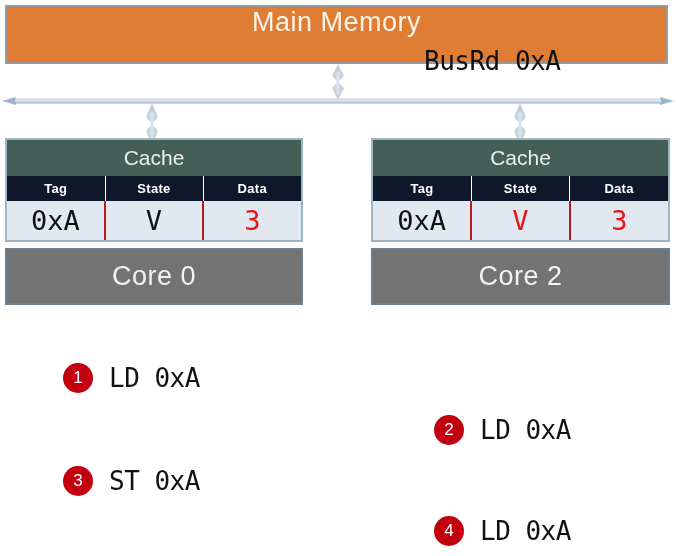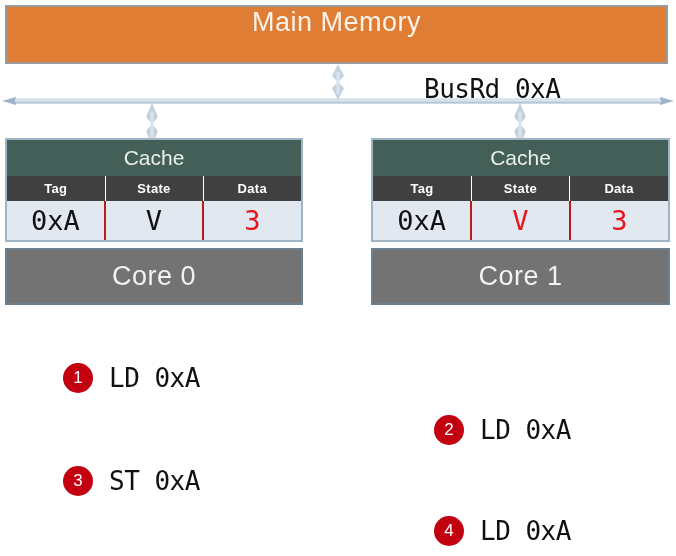--- a/index.html
+++ b/index.html
@@ -45,21 +45,21 @@
   }
   .vconn {
     position: absolute;
     width: 14px;
   }
 
   
   #bus-label {
     position: absolute;
     left: 424px;
-    top: 74px;
+    top: 46px;
     font-family: "DejaVu Sans Mono", "Liberation Mono", monospace;
     font-size: 26px;
     color: #111111;
     white-space: nowrap;
     letter-spacing: -0.5px;
   }
 
   
   .unit {
     position: absolute;
@@ -81,21 +81,21 @@
     font-size: 21px;
     line-height: 36px;
     height: 36px;
   }
   .cache-table {
     width: 100%;
     border-collapse: collapse;
     table-layout: fixed;
   }
   .cache-table th {
-    background: #404040;
+    background: #0f172a;
     color: #ffffff;
     font-size: 13px;
     font-weight: bold;
     height: 23px;
     border-right: 1px solid #ffffff;
     letter-spacing: 0.3px;
   }
   .cache-table th:last-child { border-right: none; }
   .cache-table td {
     background: #e2e8f0;
@@ -235,21 +235,21 @@
       </tr>
       <tr>
         <td>0xA</td>
         <td class="hl">V</td>
         <td class="hl">3</td>
       </tr>
     </tbody>
       </table>
   </div>
   <div class="core-box">
-    <span class="label">Core 1</span>
+    <span class="label">Core 2</span>
   </div>
 </div>
 
 <div class="instr" id="instr-1">
   <div class="badge">1</div>
   <div class="instr-text">LD 0xA</div>
 </div>
 <div class="instr" id="instr-2">
   <div class="badge">2</div>
   <div class="instr-text">LD 0xA</div>

